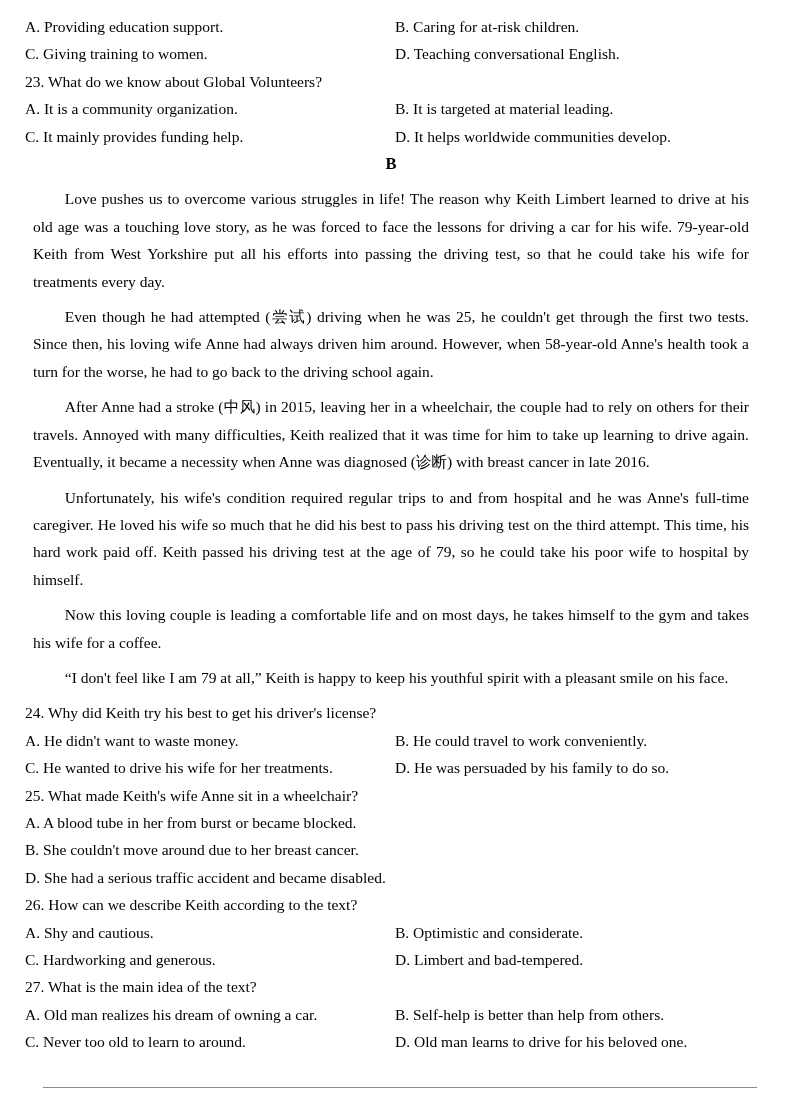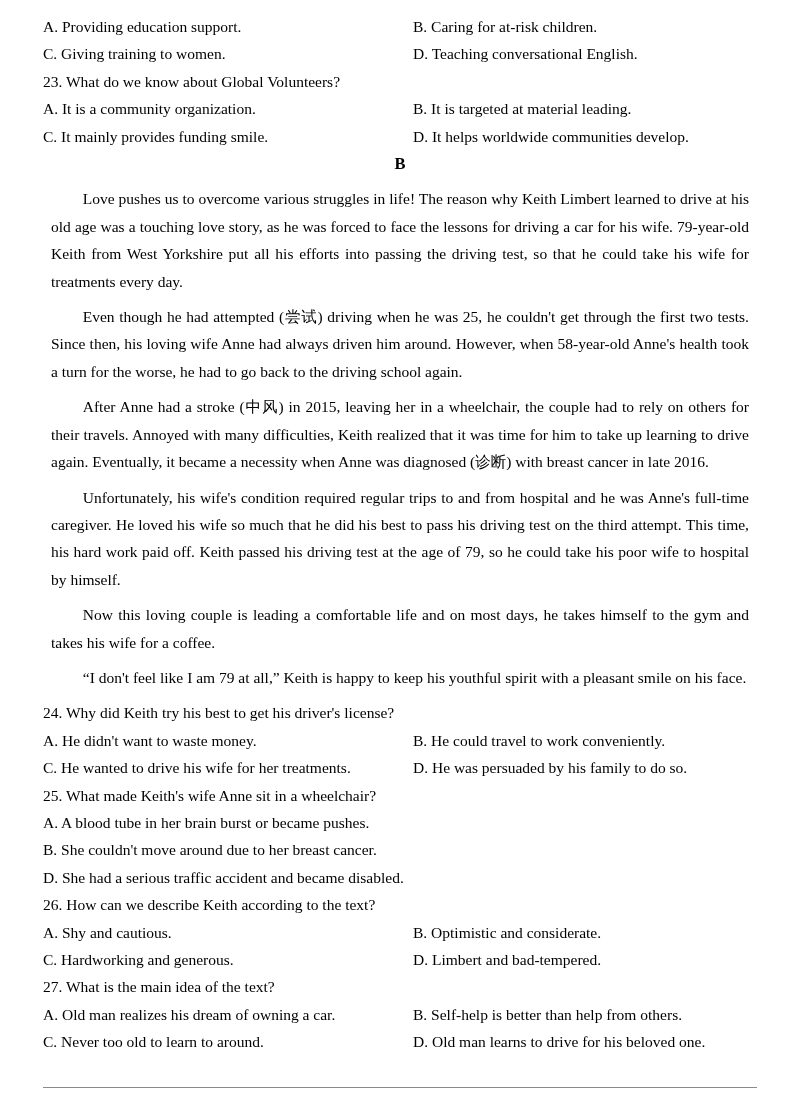--- a/index.html
+++ b/index.html
@@ -15,21 +15,21 @@
     font-family: "Liberation Serif", "DejaVu Serif", serif;
     color: #000000;
   }
   .page {
     position: absolute;
     top: 0;
     left: 0;
     width: 800px;
     height: 1095px;
     box-sizing: border-box;
-    padding: 13px 43px 0 43px;
+    padding: 13px 43px 0 25px;
     font-size: 15.5px;
     line-height: 27.4px;
   }
   .row {
     white-space: nowrap;
   }
   .opt-row {
     display: flex;
   }
   .opt-left {
@@ -74,21 +74,21 @@
     <span class="opt-left">C. Giving training to women.</span>
     <span class="opt-right">D. Teaching conversational English.</span>
   </div>
 
   <div class="row question">23. What do we know about Global Volunteers?</div>
   <div class="row opt-row">
     <span class="opt-left">A. It is a community organization.</span>
     <span class="opt-right">B. It is targeted at material leading.</span>
   </div>
   <div class="row opt-row">
-    <span class="opt-left">C. It mainly provides funding smile.</span>
+    <span class="opt-left">C. It mainly provides funding help.</span>
     <span class="opt-right">D. It helps worldwide communities develop.</span>
   </div>
 
   <div class="row section-label">B</div>
 
   <p class="para">Love pushes us to overcome various struggles in life! The reason why Keith Limbert learned to drive at his old age was a touching love story, as he was forced to face the lessons for driving a car for his wife. 79-year-old Keith from West Yorkshire put all his efforts into passing the driving test, so that he could take his wife for treatments every day.</p>
   <p class="para">Even though he had attempted (尝试) driving when he was 25, he couldn't get through the first two tests. Since then, his loving wife Anne had always driven him around. However, when 58-year-old Anne's health took a turn for the worse, he had to go back to the driving school again.</p>
   <p class="para">After Anne had a stroke (中风) in 2015, leaving her in a wheelchair, the couple had to rely on others for their travels. Annoyed with many difficulties, Keith realized that it was time for him to take up learning to drive again. Eventually, it became a necessity when Anne was diagnosed (诊断) with breast cancer in late 2016.</p>
   <p class="para">Unfortunately, his wife's condition required regular trips to and from hospital and he was Anne's full-time caregiver. He loved his wife so much that he did his best to pass his driving test on the third attempt. This time, his hard work paid off. Keith passed his driving test at the age of 79, so he could take his poor wife to hospital by himself.</p>
   <p class="para">Now this loving couple is leading a comfortable life and on most days, he takes himself to the gym and takes his wife for a coffee.</p>
@@ -98,21 +98,21 @@
   <div class="row opt-row">
     <span class="opt-left">A. He didn't want to waste money.</span>
     <span class="opt-right">B. He could travel to work conveniently.</span>
   </div>
   <div class="row opt-row">
     <span class="opt-left">C. He wanted to drive his wife for her treatments.</span>
     <span class="opt-right">D. He was persuaded by his family to do so.</span>
   </div>
 
   <div class="row question">25. What made Keith's wife Anne sit in a wheelchair?</div>
-  <div class="row">A. A blood tube in her brain burst or became pushes.</div>
+  <div class="row">A. A blood tube in her from burst or became blocked.</div>
   <div class="row">B. She couldn't move around due to her breast cancer.</div>
   <div class="row">D. She had a serious traffic accident and became disabled.</div>
 
   <div class="row question">26. How can we describe Keith according to the text?</div>
   <div class="row opt-row">
     <span class="opt-left">A. Shy and cautious.</span>
     <span class="opt-right">B. Optimistic and considerate.</span>
   </div>
   <div class="row opt-row">
     <span class="opt-left">C. Hardworking and generous.</span>

